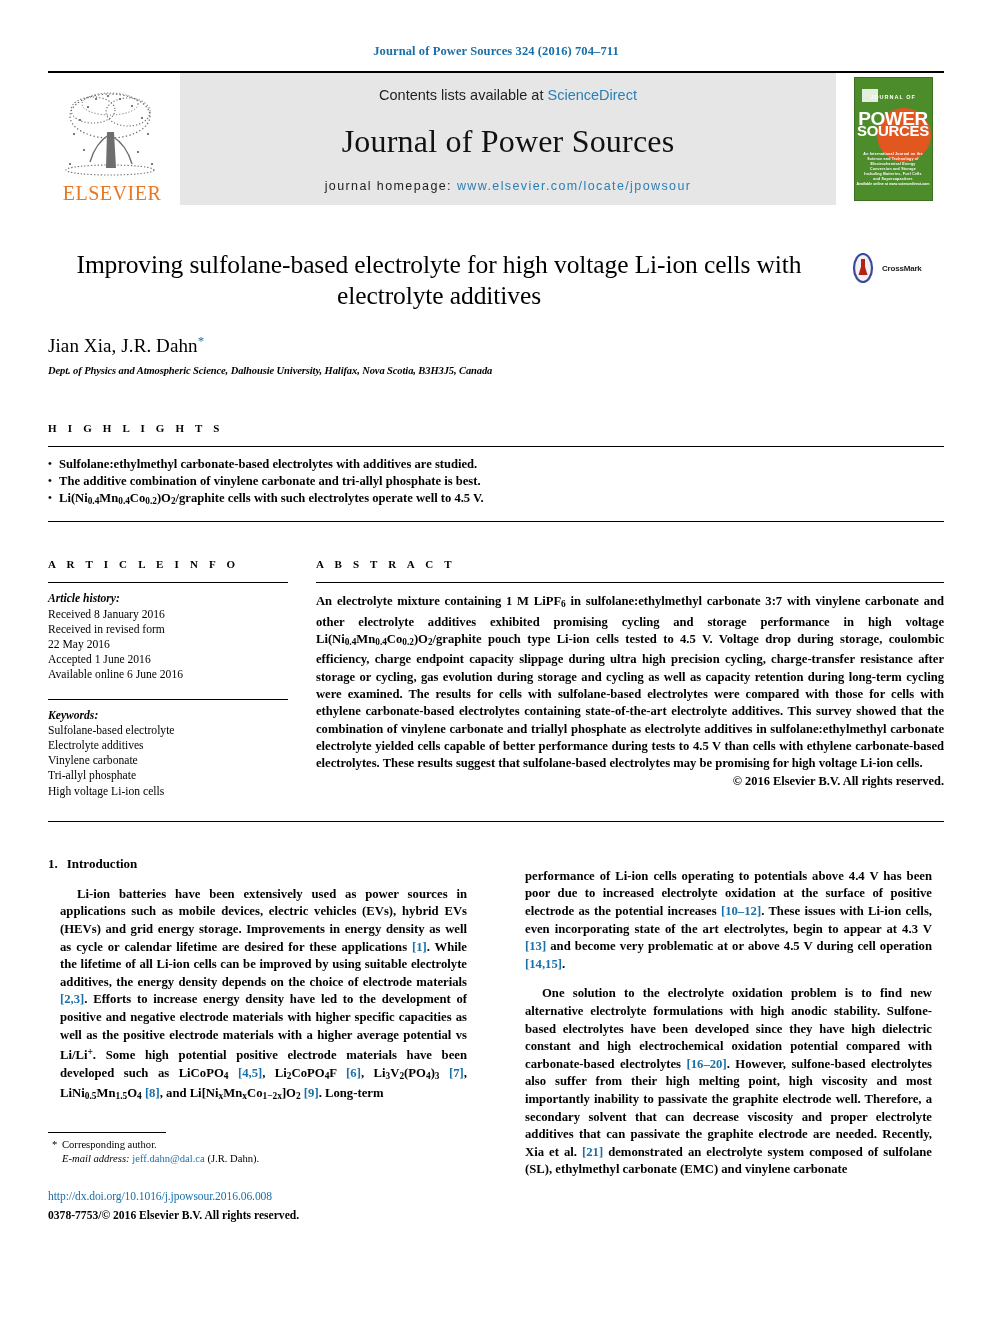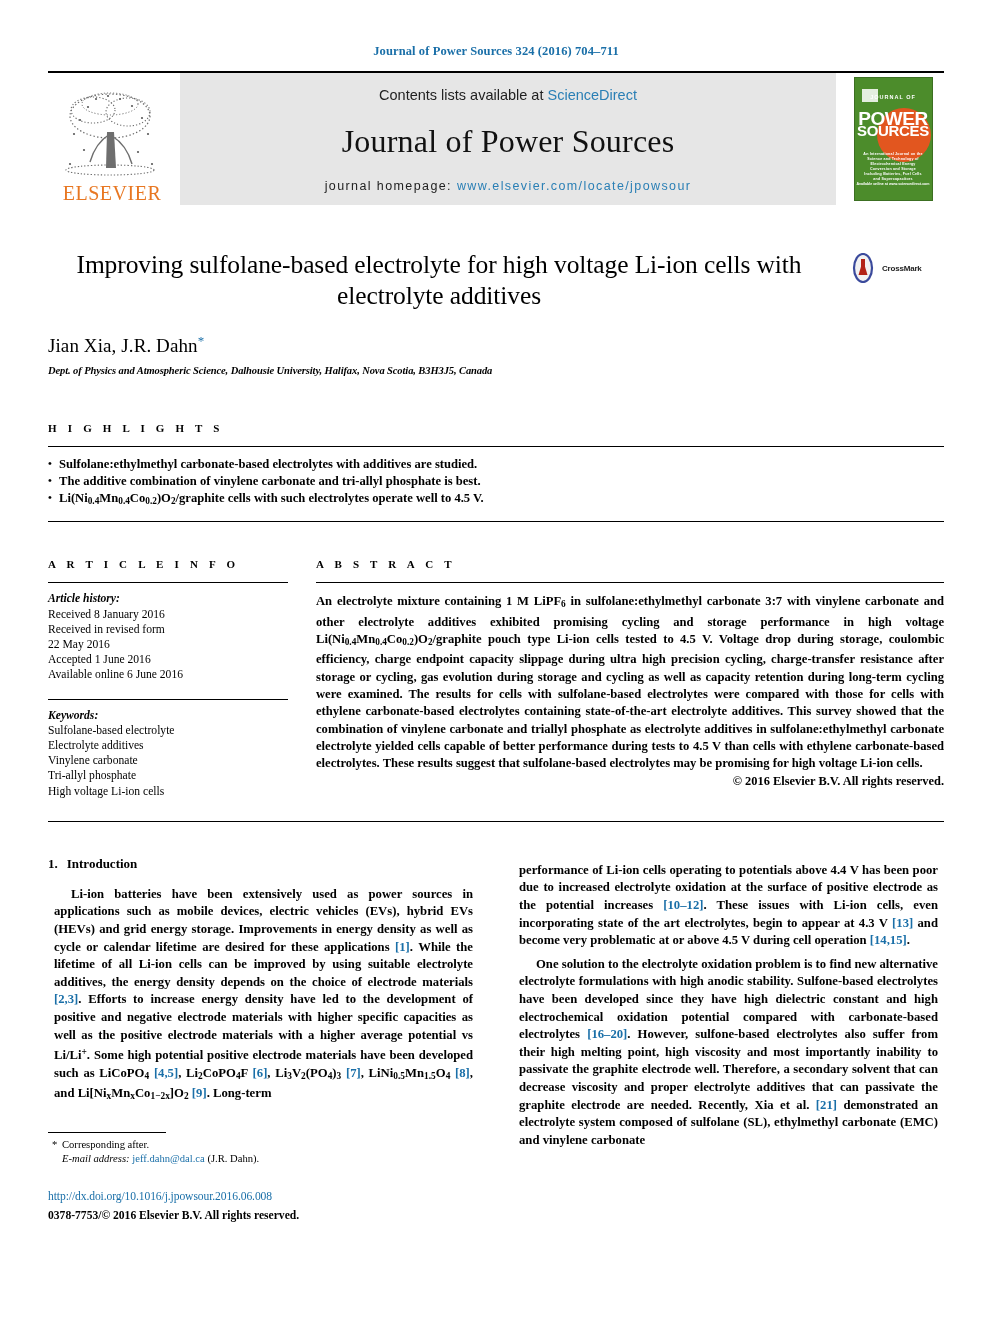--- a/index.html
+++ b/index.html
@@ -227,21 +227,21 @@
   .sec-title {
     font-size: 13px;
     font-weight: bold;
     margin: 0 0 14px 0;
   }
   .sec-title .num { margin-right: 9px; }
   p.body {
     font-size: 12.7px;
     line-height: 17.6px;
     text-align: justify;
-    margin: 6px;
+    margin: 12px;
     text-indent: 17px;
     font-weight: 600;
   }
   p.body + p.body { margin-top: 0; }
   .ref { color: #1a6fa8; }
   .footnote-area { margin-top: 26px; }
   .fn-rule { width: 118px; border-top: 1px solid #000; margin-bottom: 5px; }
   .fn-line { font-size: 10.6px; line-height: 14px; padding-left: 14px; position: relative; }
   .fn-line .ast { position:absolute; left: 4px; top: 0; }
   .fn-em { font-style: italic; }
@@ -378,21 +378,21 @@
 
   <div class="body-cols">
 
     <div class="col">
       <h2 class="sec-title"><span class="num">1.</span><span>Introduction</span></h2>
 
       <p class="body"><span>Li-ion batteries have been extensively used as power sources in applications such as mobile devices, electric vehicles (EVs), hybrid EVs (HEVs) and grid energy storage. Improvements in energy density as well as cycle or calendar lifetime are desired for these applications </span><span class="ref">[1]</span><span>. While the lifetime of all Li-ion cells can be improved by using suitable electrolyte additives, the energy density depends on the choice of electrode materials </span><span class="ref">[2,3]</span><span>. Efforts to increase energy density have led to the development of positive and negative electrode materials with higher specific capacities as well as the positive electrode materials with a higher average potential vs Li/Li</span><sup>+</sup><span>. Some high potential positive electrode materials have been developed such as LiCoPO</span><sub>4</sub><span> </span><span class="ref">[4,5]</span><span>, Li</span><sub>2</sub><span>CoPO</span><sub>4</sub><span>F </span><span class="ref">[6]</span><span>, Li</span><sub>3</sub><span>V</span><sub>2</sub><span>(PO</span><sub>4</sub><span>)</span><sub>3</sub><span> </span><span class="ref">[7]</span><span>, LiNi</span><sub>0.5</sub><span>Mn</span><sub>1.5</sub><span>O</span><sub>4</sub><span> </span><span class="ref">[8]</span><span>, and Li[Ni</span><sub>x</sub><span>Mn</span><sub>x</sub><span>Co</span><sub>1−2x</sub><span>]O</span><sub>2</sub><span> </span><span class="ref">[9]</span><span>. Long-term</span></p>
 
       <div class="footnote-area">
         <div class="fn-rule"></div>
-        <div class="fn-line"><span class="ast">*</span><span>Corresponding after.</span></div>
+        <div class="fn-line"><span class="ast">*</span><span>Corresponding author.</span></div>
         <div class="fn-line"><span class="fn-em">E-mail address:</span> <span class="link">jeff.dahn@dal.ca</span> <span>(J.R. Dahn).</span></div>
       </div>
 
       <div class="doi-block">
         <div class="doi-line">http://dx.doi.org/10.1016/j.jpowsour.2016.06.008</div>
         <div class="issn-line">0378-7753/© 2016 Elsevier B.V. All rights reserved.</div>
       </div>
     </div>
 
     <div class="col">

